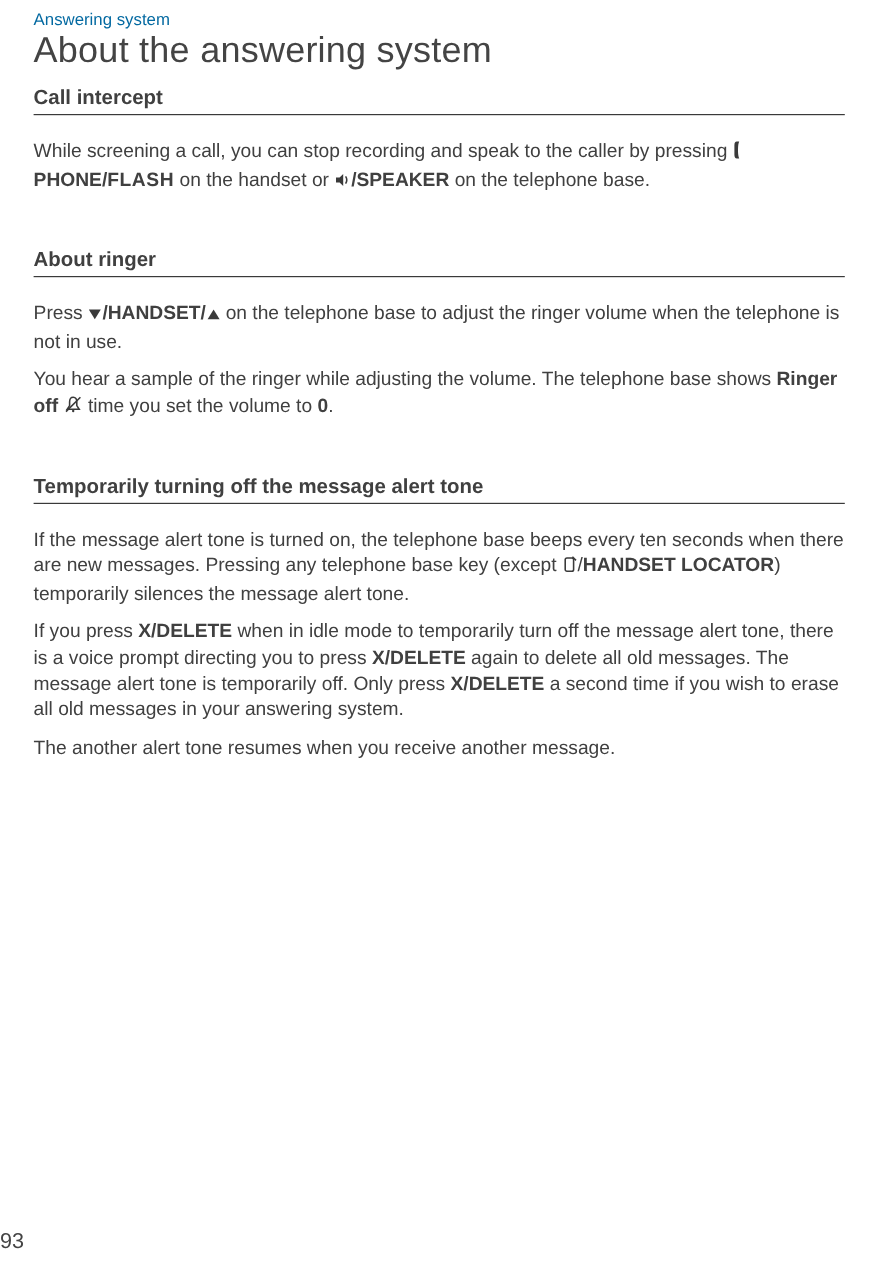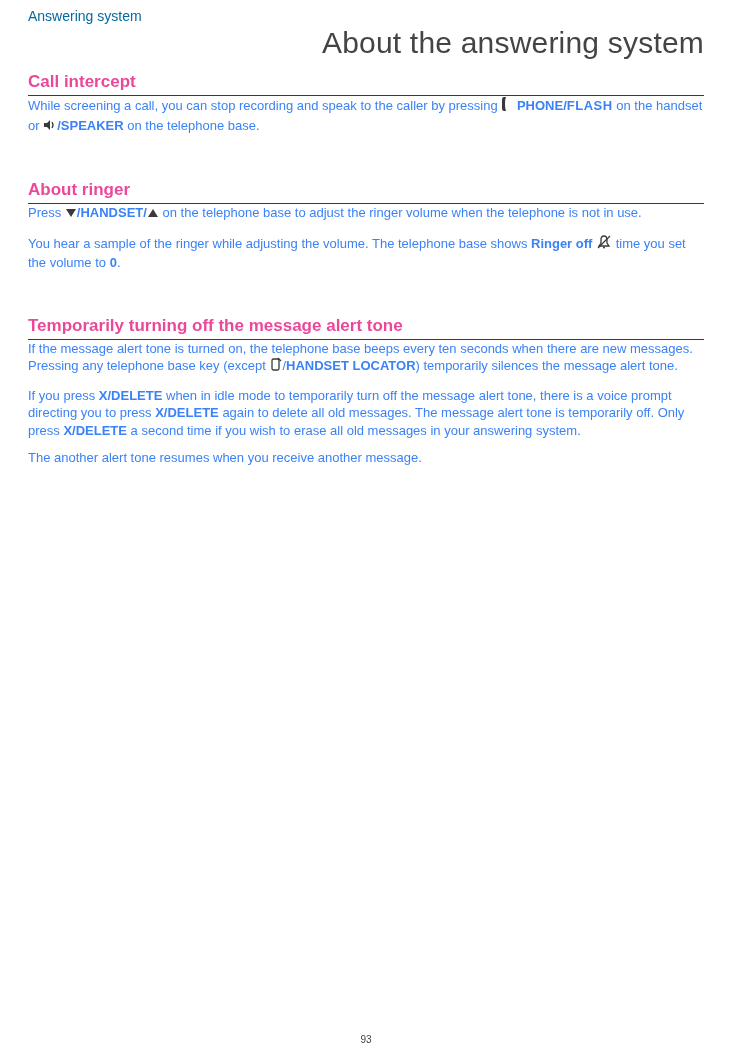--- a/index.html
+++ b/index.html
@@ -15,50 +15,48 @@
       color: #0369a1;
       font-weight: 400;
       margin-bottom: 2px;
     }
     .page-title {
       font-size: 30px;
       font-weight: 400;
       color: #444;
       letter-spacing: 0.2px;
       margin-bottom: 12px;
-      text-align: right;
     }
     .section-heading {
       font-size: 17px;
       font-weight: 700;
-      color: #ec4899;
+      color: #404040;
       border-bottom: 1.5px solid #3a3a3a;
       padding-bottom: 3px;
       margin-top: 10px;
-      margin-bottom: 0;
+      margin-bottom: 20px;
     }
     .para {
-      font-size: 13px;
+      font-size: 16px;
       line-height: 1.35;
-      color: #3b82f6;
+      color: #404040;
       margin-bottom: 16px;
     }
     .para.tight { margin-bottom: 10px; }
     .bold { font-weight: 700; }
     .smallcaps { font-variant: small-caps; letter-spacing: 0.5px; }
     .icon {
       display: inline-block;
       vertical-align: -2px;
     }
     .page-num {
       position: absolute;
       bottom: 14px;
       left: 0; right: 0;
-      text-align: center;
-      font-size: 10px;
+      font-size: 18px;
       color: #444;
     }
     .spacer-top { height: 18px; }
   </style>
 </head>
 <body>
 
 <div class="breadcrumb">Answering system</div>
 <div class="page-title">About the answering system</div>
 

